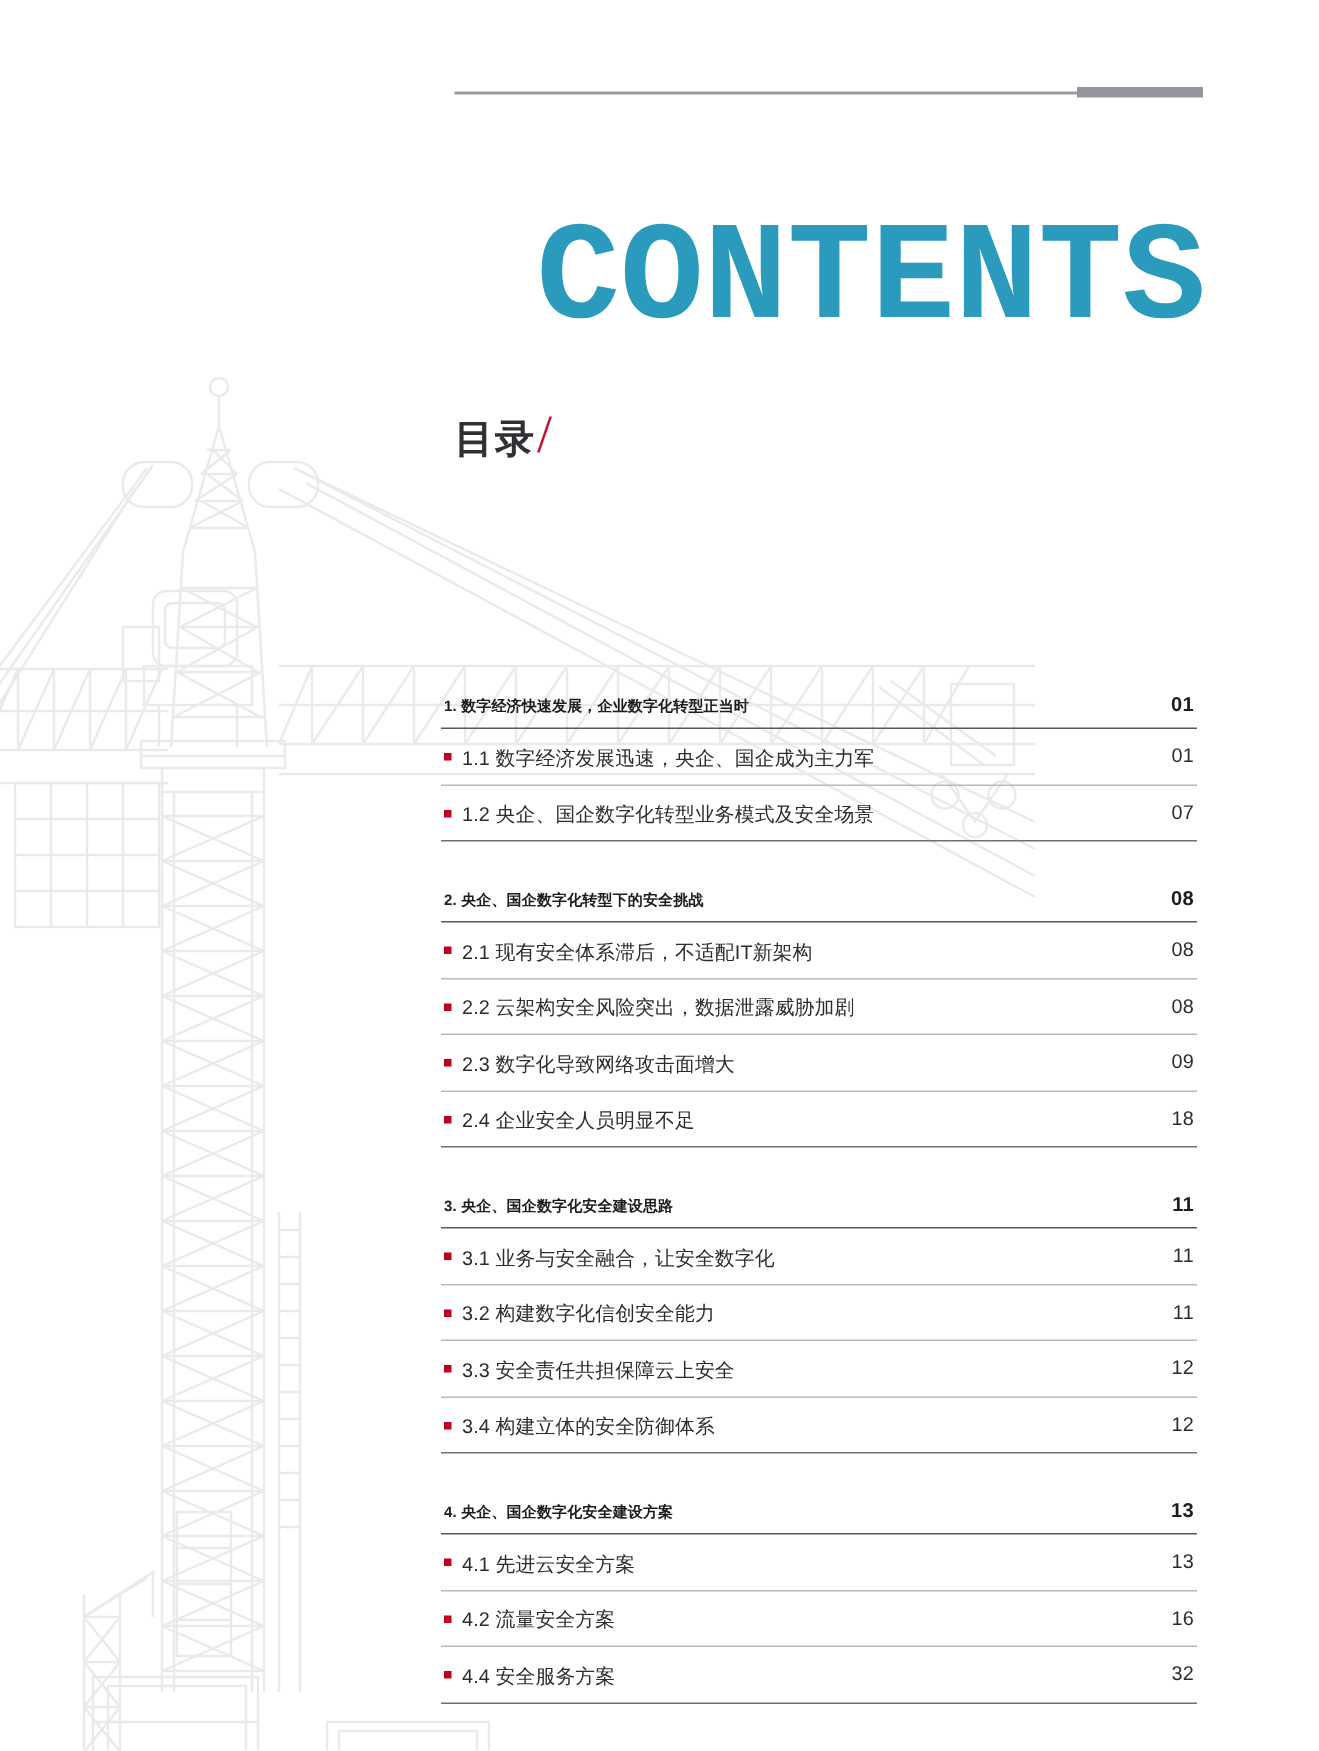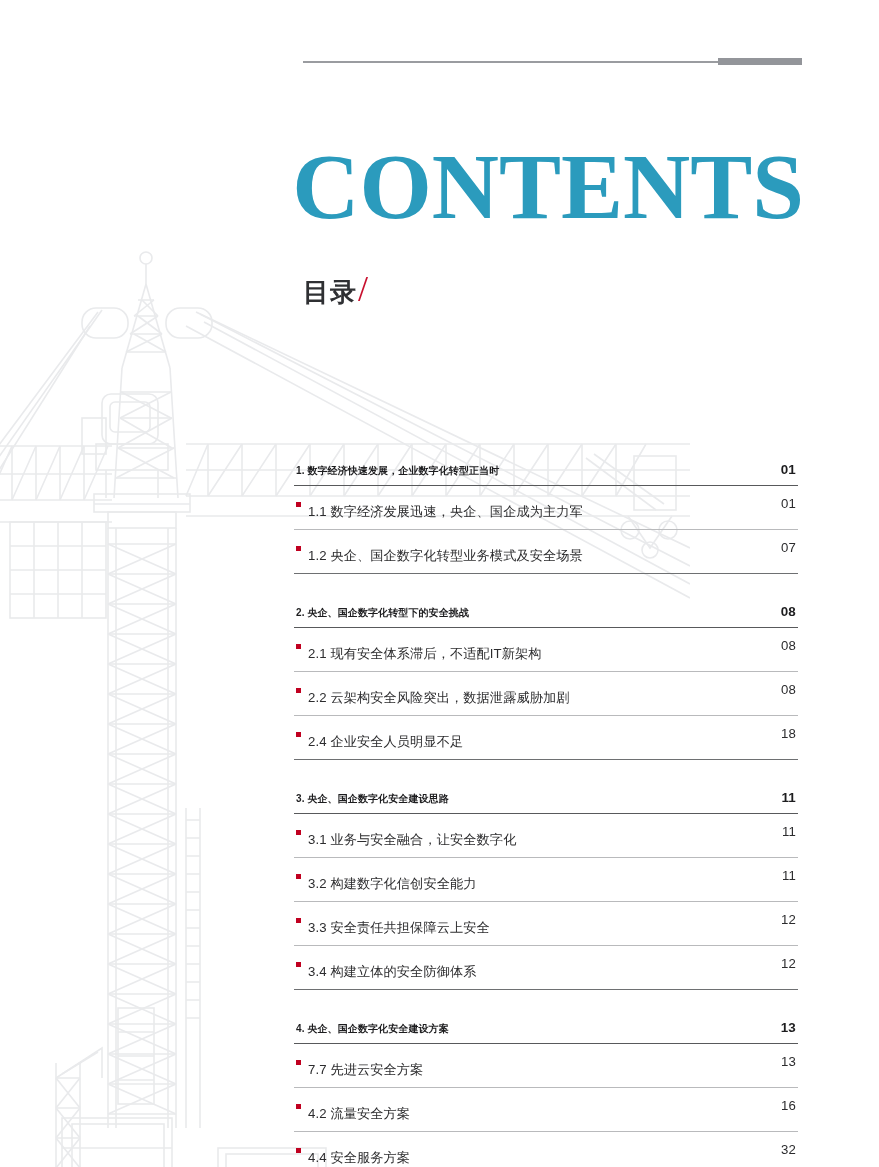--- a/index.html
+++ b/index.html
@@ -52,21 +52,21 @@
 
   
   .heading-block {
     position: absolute;
     left: 0; top: 140px;
     width: 806px;
     z-index: 3;
     text-align: right;
   }
   .contents-title {
-    font-family: Liberation Serif, serif;
+    font-family: Liberation Mono, monospace;
     font-weight: 700;
     font-size: 93px;
     line-height: 1;
     letter-spacing: 0px;
     color: #2b9bbd;
     margin: 0;
     padding-right: 2px;
     white-space: nowrap;
   }
   .mulu-row {
@@ -135,21 +135,21 @@
   .toc-row.sub {
     border-bottom: 1px solid #b9babc;
     padding: 10px 2px 8px 2px;
   }
   .toc-row.sub:last-child { border-bottom: 1.3px solid #6e7072; }
   .toc-row.sub .toc-label {
     font-size: 13.2px;
     font-weight: 400;
     color: #2c2c2e;
     display: flex;
-    align-items: flex-start;
+    align-items: center;
     letter-spacing: 0.1px;
   }
   .toc-row.sub .toc-page {
     font-size: 13.2px;
     font-weight: 400;
     color: #2c2c2e;
     letter-spacing: 0.2px;
   }
 
   .bullet {
@@ -337,20 +337,27 @@
       <div class="toc-row sub">
         <span class="toc-label">
           <span class="bullet"></span>
           <span>2.2 云架构安全风险突出，数据泄露威胁加剧</span>
         </span>
         <span class="toc-page">08</span>
       </div>
       <div class="toc-row sub">
         <span class="toc-label">
           <span class="bullet"></span>
+          <span>2.3 数字化导致网络攻击面增大</span>
+        </span>
+        <span class="toc-page">09</span>
+      </div>
+      <div class="toc-row sub">
+        <span class="toc-label">
+          <span class="bullet"></span>
           <span>2.4 企业安全人员明显不足</span>
         </span>
         <span class="toc-page">18</span>
       </div>
     </div>
     <div class="toc-group">
       <div class="toc-row section">
         <span class="toc-label">3. 央企、国企数字化安全建设思路</span>
         <span class="toc-page">11</span>
       </div>
@@ -384,21 +391,21 @@
       </div>
     </div>
     <div class="toc-group">
       <div class="toc-row section">
         <span class="toc-label">4. 央企、国企数字化安全建设方案</span>
         <span class="toc-page">13</span>
       </div>
       <div class="toc-row sub">
         <span class="toc-label">
           <span class="bullet"></span>
-          <span>7.7 先进云安全方案</span>
+          <span>4.1 先进云安全方案</span>
         </span>
         <span class="toc-page">13</span>
       </div>
       <div class="toc-row sub">
         <span class="toc-label">
           <span class="bullet"></span>
           <span>4.2 流量安全方案</span>
         </span>
         <span class="toc-page">16</span>
       </div>

